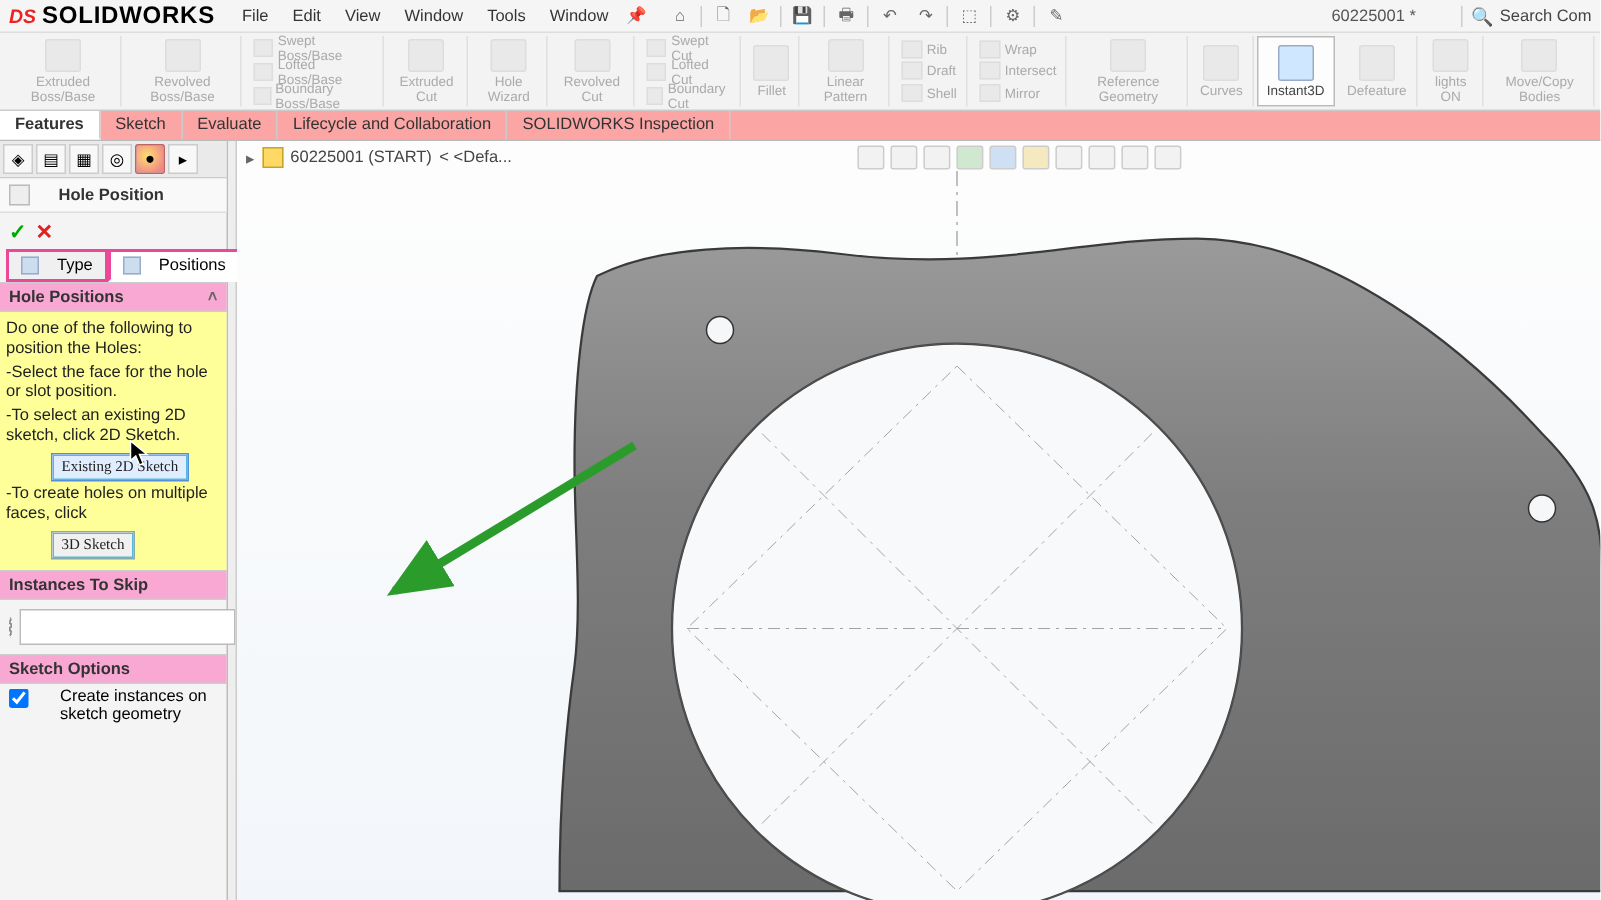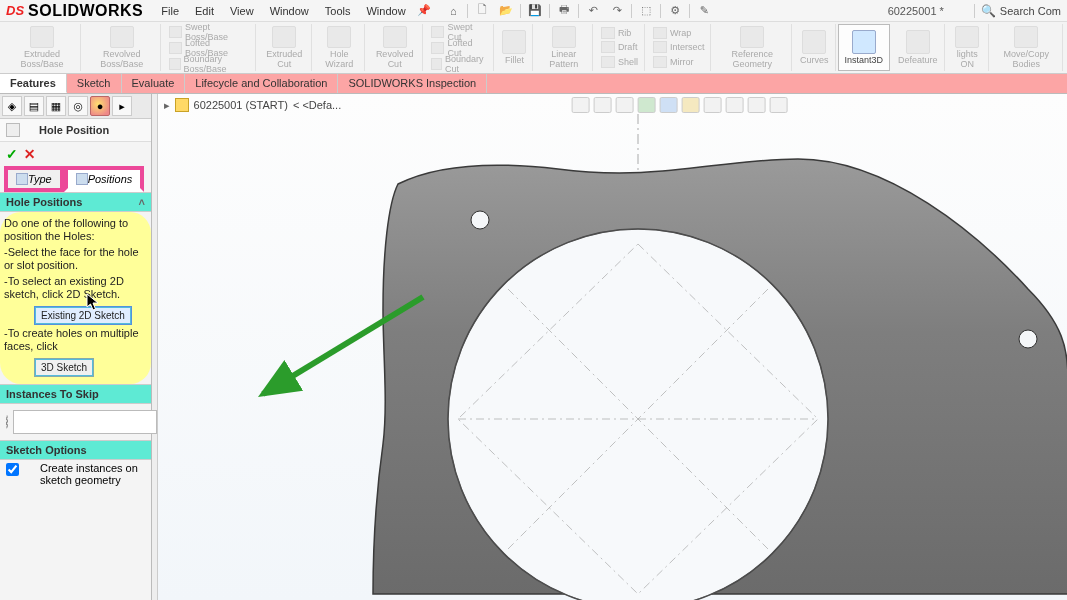--- a/index.html
+++ b/index.html
@@ -43,29 +43,29 @@
 .lp-tabs { display: flex; gap: 2px; padding: 2px; background: #eaeaea; border-bottom: 1px solid #ccc; }
 .lp-tab { width: 20px; height: 20px; background: #f8f8f8; border: 1px solid #ccc; display: flex; align-items: center; justify-content: center; }
 .lp-tab.last { background: radial-gradient(circle at 40% 40%, #ffe070, #e88 80%); border-color: #b66; border-radius: 2px; }
 .pm-title { display: flex; align-items: center; gap: 19px; padding: 4px 6px; background: #f9f9f9; border-bottom: 1px solid #ddd; }
 .pm-title .cube { width: 14px; height: 14px; background: #eee; border: 1px solid #bbb; }
 .pm-title .txt { font-weight: bold; color: #333; }
 .okcancel { display: flex; gap: 6px; padding: 4px 6px; }
 .ok { color: #0a0; font-weight: bold; font-size: 14px; }
 .cancel { color: #d22; font-weight: bold; font-size: 14px; }
 .subtabs { display: flex; padding: 0 4px; gap: 0; }
-.subtab { padding: 3px 8px; border: 4px solid #ec4899; background: #f0f0f0; font-size: 10px; display: flex; align-items: center; gap: 0; font-style: italic; }
+.subtab { padding: 3px 8px; border: 2px solid #ec4899; background: #f0f0f0; font-size: 10px; display: flex; align-items: center; gap: 12px; }
 .subtab.active { background: #fff; border-bottom-color: #fff; }
 .subtab .sico { width: 12px; height: 12px; background: #cde; border: 1px solid #9ac; }
 
-.section-hdr { background: #5eead4; padding: 3px 6px; font-weight: 600; font-size: 10px; color: #333; border-top: 1px solid #ccc; border-bottom: 1px solid #ccc; position: relative; }
+.section-hdr { background: #f9a8d4; padding: 3px 6px; font-weight: 600; font-size: 10px; color: #333; border-top: 1px solid #ccc; border-bottom: 1px solid #ccc; position: relative; }
 .section-hdr .caret { position: absolute; right: 6px; top: 3px; color: #666; }
-.yellowbox { background: #ffff99; padding: 5px 4px; font-size: 10px; color: #222; line-height: 13px; border-radius: 21px; }
+.yellowbox { background: #ffff99; padding: 5px 4px; font-size: 10px; color: #222; line-height: 13px; }
 .yellowbox p { margin-bottom: 3px; }
-.yellowbox .btn { display: inline-block; background: #f0f0f0; border: 1px solid #8aa; padding: 2px 6px; font-size: 10px; margin: 2px 0 2px 30px; box-shadow: 0 0 0 1px #5bd inset; }
+.yellowbox .btn { display: inline-block; background: #f0f0f0; border: 1px solid #8aa; padding: 2px 6px; font-size: 10px; margin: 2px 0 2px 30px; box-shadow: 0 0 0 1px #5bd inset; font-family: Liberation Serif, serif; }
 .yellowbox .btn.hover { background: #e0edff; border-color: #5590dd; }
 
 .plainbox { padding: 6px; }
 .plainbox .row { display: flex; align-items: center; gap: 5px; }
 .plainbox .spin { width: 14px; height: 14px; border: 1px dashed #888; border-radius: 50%; }
 .plainbox input.txt { flex: 1; height: 24px; border: 1px solid #bbb; background: #fff; }
 
 .chkrow { display: flex; align-items: flex-start; gap: 21px; padding: 2px 6px; font-size: 10px; }
 .chkrow input { margin-top: 1px; }
 

